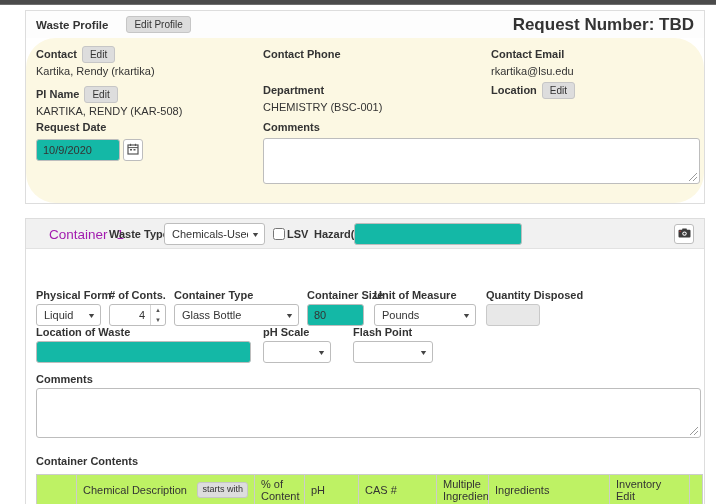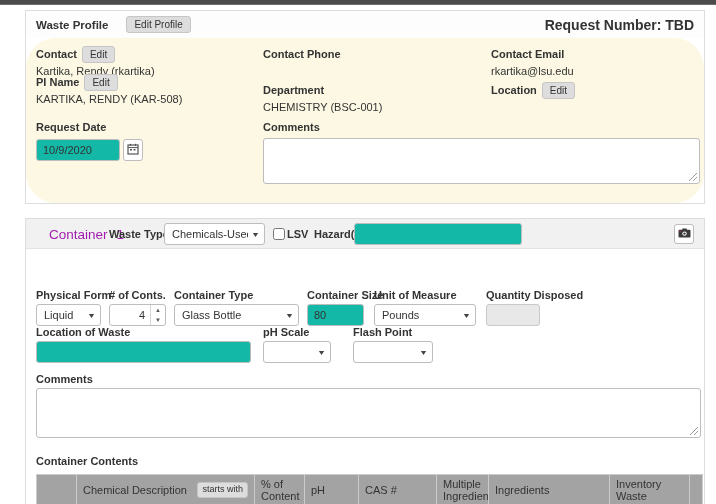--- a/index.html
+++ b/index.html
@@ -11,21 +11,21 @@
   }
   .topbar { height:5px; background:#4b4b4b; border-bottom:1px solid #6e6e6e; }
 
   .panel { position:absolute; left:25px; width:680px; border:1px solid #ddd; background:#fff; }
   #profile-panel { top:10px; height:194px; }
   #container-panel { top:218px; height:360px; }
 
   .p-hd { height:27px; display:flex; align-items:center; padding:0 10px; background:#fdfdfd; }
   .p-title { font-weight:bold; font-size:11.5px; }
   .spacer { flex:1; }
-  .req-num { font-weight:bold; font-size:14px; }
+  .req-num { font-weight:bold; font-size:17px; }
 
   .btn-xs {
     font-family:inherit; font-size:10px; color:#333; background:#ddd;
     border:1px solid #c6c6c6; border-radius:3px; padding:2px 7px; line-height:1.1;
     cursor:pointer;
   }
   .ml8 { margin-left:18px; }
 
   .cream { position:relative; background:#fcf8e3; height:165px;border-radius:30px; }
   .f { position:absolute; }
@@ -78,21 +78,21 @@
   .spin .arrows { width:15px; border-left:1px solid #d5d5d5; display:flex; flex-direction:column; }
   .spin .arrows span { flex:1; display:flex; align-items:center; justify-content:center; font-size:6px; color:#555; cursor:pointer; }
 
   .section-lbl { position:absolute; font-weight:bold; font-size:11px; }
 
   table.contents { border-collapse:collapse; table-layout:fixed; width:666px; background:#fff; }
   table.contents th, table.contents td {
     border:1px solid #ccc; font-weight:normal; font-size:11px; padding:3px 6px;
     vertical-align:middle; text-align:left; color:#333; overflow:hidden;
   }
-  table.contents th { height:28px; background:#a3a3a3; }
+  table.contents th { height:28px; background:#bef264; }
   .hdr-desc { display:flex; align-items:center; }
   .hdr-desc .spacer { flex:1; }
 
   .sb-cell { padding:0 !important; vertical-align:top; background:#f7f7f7; }
 </style>
 </head>
 <body>
 
 <div class="topbar"></div>
 
@@ -118,21 +118,21 @@
         </div>
       <div class="val"></div>
     </div>
     <div class="f" style="left:465px; top:8px;">
       <div class="lbl-row">
           <span class="lbl">Contact Email</span>
         </div>
       <div class="val">rkartika@lsu.edu</div>
     </div>
 
-    <div class="f" style="left:10px; top:36px;">
+    <div class="f" style="left:10px; top:48px;">
       <div class="lbl-row">
         <span class="lbl">PI Name</span>
         <button class="btn-xs">Edit</button>
       </div>
       <div class="val">KARTIKA, RENDY (KAR-508)</div>
     </div>
     <div class="f" style="left:237px; top:44px;">
       <div class="lbl-row">
           <span class="lbl">Department</span>
         </div>
@@ -297,21 +297,21 @@
             <span>Chemical Description</span>
             <span class="spacer"></span>
             <button class="btn-xs" style="font-size:9px; padding:2px 4px;">starts with</button>
           </span>
         </th>
         <th>% of Content</th>
         <th>pH</th>
         <th>CAS #</th>
         <th>Multiple Ingredients</th>
         <th>Ingredients</th>
-        <th>Inventory Waste</th>
+        <th>Inventory Edit</th>
         <th class="sb-cell"></th>
       </tr>
 
     </tbody>
       </table>
 
   </div>
 </div>
 
 </body></html>

